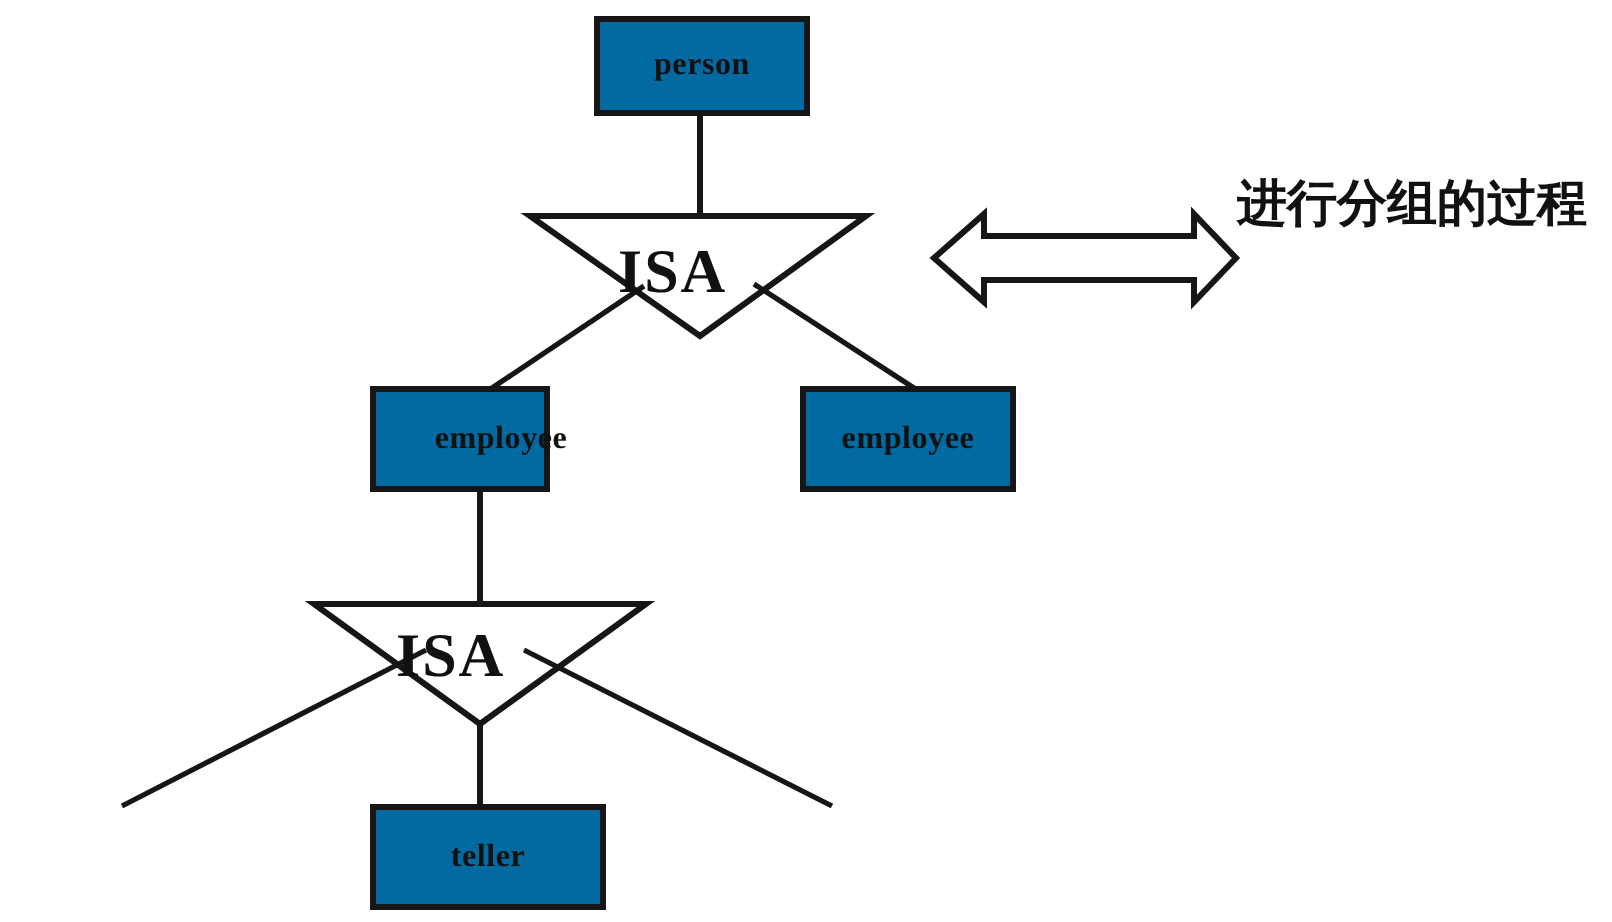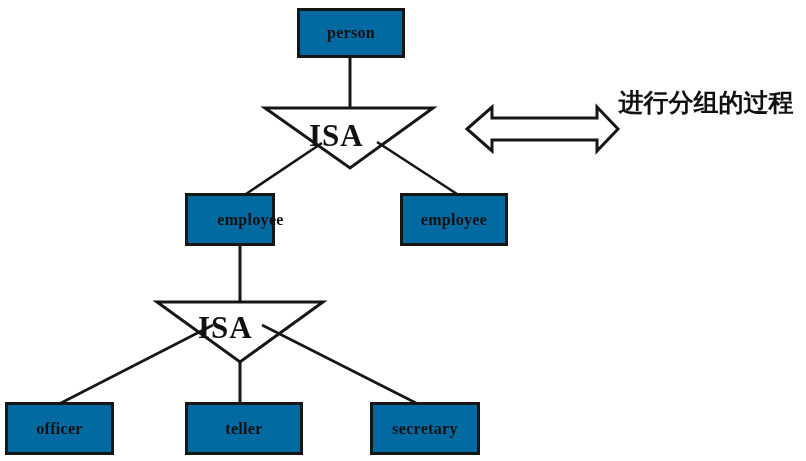--- a/index.html
+++ b/index.html
@@ -89,28 +89,22 @@
 
   <div class="entity entity-person">
     <span>person</span>
   </div>
   <div class="entity entity-employee">
     <span>employee</span>
   </div>
   <div class="entity entity-customer">
     <span>employee</span>
   </div>
-  <div class="entity entity-officer">
-    <span>officer</span>
-  </div>
   <div class="entity entity-teller">
     <span>teller</span>
-  </div>
-  <div class="entity entity-secretary">
-    <span>secretary</span>
   </div>
 
   <div class="isa-label isa-top">ISA</div>
   <div class="isa-label isa-bottom">ISA</div>
 
   <div class="annotation">
     <div>进行分组的过程</div>
   </div>
 
 </div>

